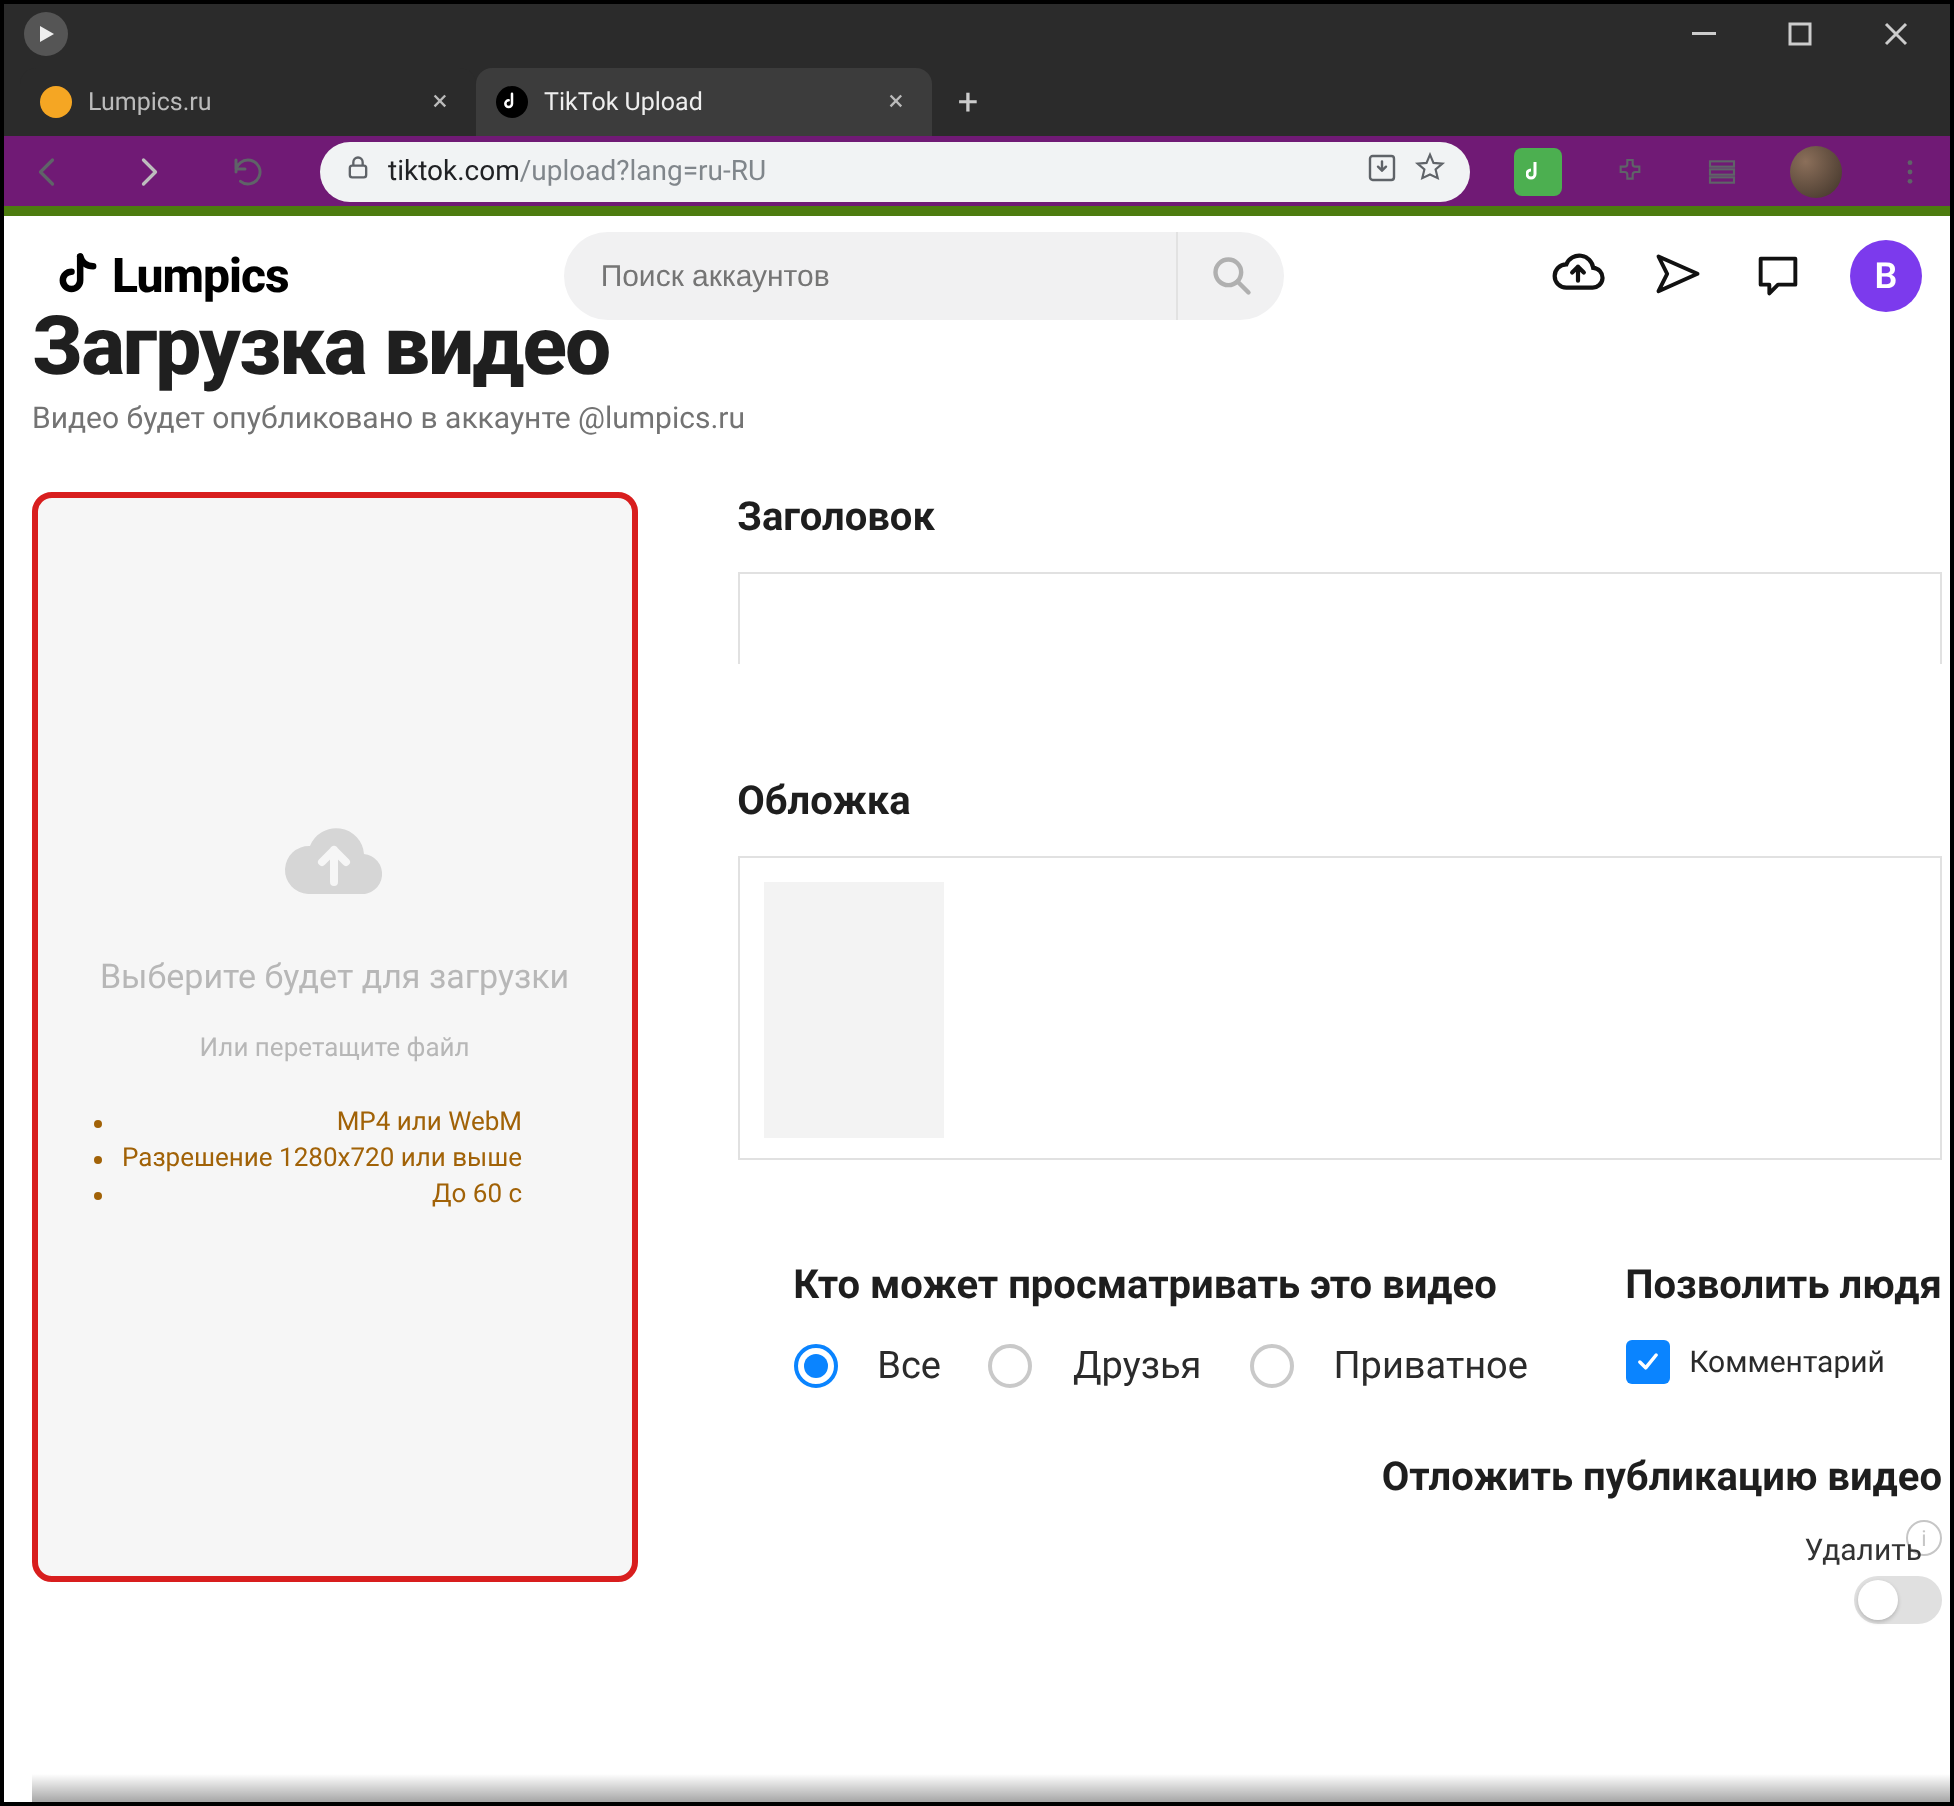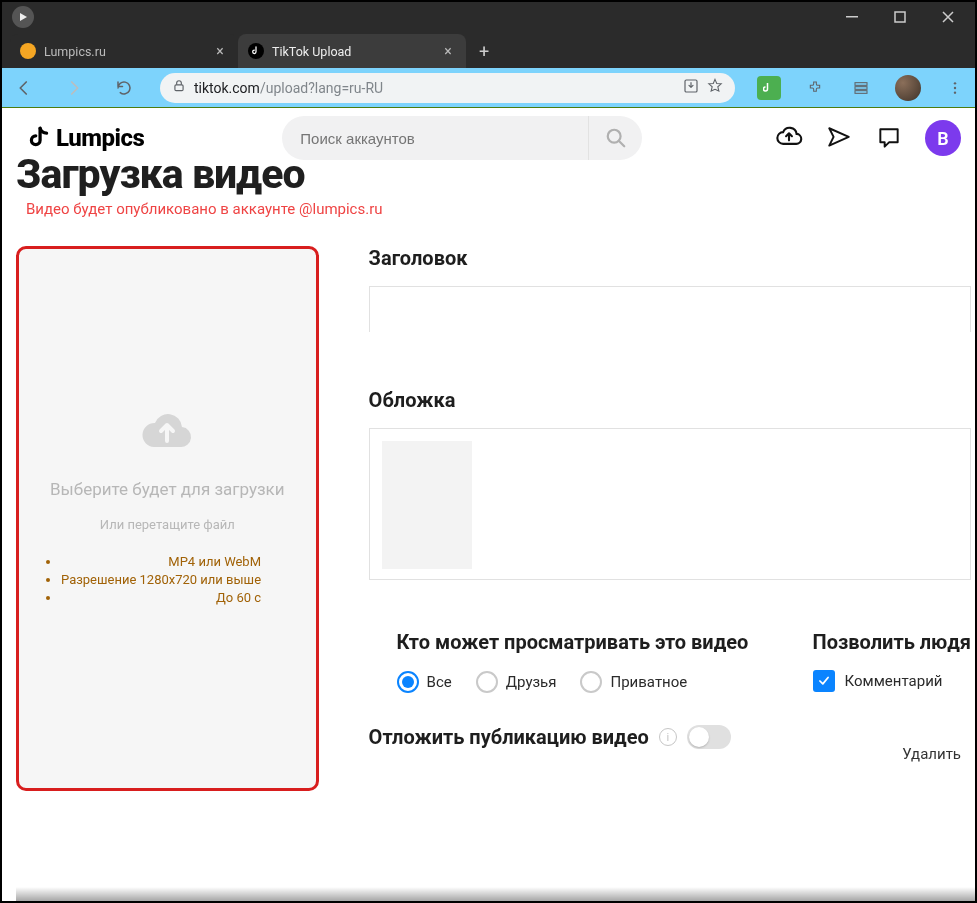--- a/index.html
+++ b/index.html
@@ -14,21 +14,21 @@
 .tabstrip { height: 36px; background: #2b2b2b; display: flex; align-items: flex-end; padding-left: 8px; gap: 0; }
 .tab { height: 34px; width: 228px; display: flex; align-items: center; padding: 0 10px; gap: 8px; font-size: 12.5px; color: #ddd; border-top-left-radius: 8px; border-top-right-radius: 8px; position: relative; }
 .tab.inactive { background: #2b2b2b; color: #bbb; }
 .tab.active { background: #3c3c3c; color: #eee; }
 .tab .favicon { width: 16px; height: 16px; border-radius: 50%; flex-shrink: 0; }
 .tab .title { flex: 1; white-space: nowrap; overflow: hidden; text-overflow: ellipsis; }
 .tab .close { width: 16px; height: 16px; display: flex; align-items: center; justify-content: center; color: #bbb; font-size: 14px; cursor: pointer; }
 .newtab { width: 28px; height: 28px; display: flex; align-items: center; justify-content: center; color: #ccc; font-size: 18px; cursor: pointer; margin-left: 4px; margin-bottom: 3px; }
 
 
-.omnibar { height: 40px; background: #7dd3fc; display: flex; align-items: center; padding: 0 8px; gap: 22px; border-bottom: 1px solid #4d7c0f; }
+.omnibar { height: 40px; background: #701a75; display: flex; align-items: center; padding: 0 8px; gap: 22px; border-bottom: 5px solid #4d7c0f; }
 .navbtn { width: 28px; height: 28px; display: flex; align-items: center; justify-content: center; color: #5f6368; cursor: pointer; border-radius: 50%; }
 .navbtn.dis { color: #bdbdbd; cursor: default; }
 .omnibox { flex: 1; height: 30px; background: #f1f3f4; border-radius: 15px; display: flex; align-items: center; padding: 0 12px; gap: 8px; font-size: 14px; color: #3c4043; }
 .omnibox .lock { color: #5f6368; }
 .omnibox .url { flex: 1; white-space: nowrap; overflow: hidden; }
 .omnibox .url .host { color: #202124; }
 .omnibox .url .path { color: #80868b; }
 .exticon { width: 24px; height: 24px; display: flex; align-items: center; justify-content: center; border-radius: 4px; cursor: pointer; color: #5f6368; }
 .exticon.green { background: #4caf50; color: #fff; font-size: 11px; }
 .avatar-browser { width: 26px; height: 26px; border-radius: 50%; background: radial-gradient(circle at 30% 30%, #8b6f5a, #3e3228); cursor: pointer; }
@@ -44,21 +44,21 @@
 .search-wrap input { flex: 1; border: none; background: transparent; font-size: 15px; color: #9a9a9a; outline: none; }
 .search-wrap .sbtn { width: 54px; height: 44px; border-left: 1px solid #e2e2e2; display: flex; align-items: center; justify-content: center; color: #aeaeae; cursor: pointer; }
 .tthdr-spacer { flex: 1; }
 .tt-icons { display: flex; align-items: center; gap: 22px; }
 .tt-icon { width: 28px; height: 28px; display: flex; align-items: center; justify-content: center; color: #111; cursor: pointer; }
 .tt-avatar { width: 36px; height: 36px; border-radius: 50%; background: #7c3aed; color: #fff; display: flex; align-items: center; justify-content: center; font-size: 18px; font-weight: 600; cursor: pointer; }
 
 
 .content { padding: 0 0 0 14px; position: relative; }
 .big-title { font-size: 41px; font-weight: 800; color: #1f1f1f; margin-top: -18px; letter-spacing: -1px; }
-.sub { font-size: 15px; color: #ef4444; margin-top: 2px; margin-left: 10px; }
+.sub { font-size: 15px; color: #737373; margin-top: 2px; }
 
 .cols { display: flex; gap: 50px; margin-top: 28px; align-items: flex-start; }
 
 
 .upload-card { width: 308px; height: 545px; background: #f6f6f6; border: 3px solid #d81e1e; border-radius: 10px; display: flex; flex-direction: column; align-items: center; padding-top: 160px; cursor: pointer; }
 .cloud { width: 56px; height: 44px; color: #cfcfcf; margin-bottom: 26px; }
 .up-main { font-size: 17px; color: #b7b7b7; text-align: center; padding: 0 12px; }
 .up-sub { font-size: 13px; color: #b7b7b7; margin-top: 18px; }
 .up-list { list-style: disc; color: #a16207; font-size: 13px; margin-top: 22px; padding-left: 42px; text-align: right; align-self: flex-start; }
 .up-list li { margin-bottom: 3px; }
@@ -67,28 +67,28 @@
 .form { flex: 1; padding-right: 4px; }
 .label { font-size: 20px; font-weight: 700; color: #1e1e1e; margin-bottom: 16px; }
 .title-input { width: 100%; height: 46px; border: 1px solid #e1e1e1; border-bottom: none; border-radius: 0; padding: 0 14px; font-size: 15px; outline: none; }
 .cover-row { margin-top: 56px; }
 .cover-box { width: 100%; height: 152px; border: 1px solid #e1e1e1; padding: 12px; }
 .cover-thumb { width: 90px; height: 128px; background: #f3f3f3; }
 .viewrow { margin-top: 50px; display: flex; gap: 36px; align-items: flex-start; margin-left: 28px; }
 .viewcol { flex: 0 0 380px; }
 .viewcol .label { margin-bottom: 16px; line-height: 1.25; }
 .radios { display: flex; gap: 24px; align-items: center; }
-.radio { display: flex; align-items: center; gap: 8px; font-size: 15px; color: #2b2b2b; cursor: pointer; }
+.radio { display: flex; align-items: center; gap: 20px; font-size: 19px; color: #2b2b2b; cursor: pointer; }
 .rcirc { width: 22px; height: 22px; border-radius: 50%; border: 2px solid #c9c9c9; display: flex; align-items: center; justify-content: center; }
 .rcirc.sel { border-color: #0a84ff; }
 .rcirc.sel::after { content: ""; width: 12px; height: 12px; border-radius: 50%; background: #0a84ff; }
 .allowcol .label { margin-bottom: 16px; white-space: nowrap; }
 .check { display: flex; align-items: center; gap: 10px; font-size: 15px; color: #2b2b2b; cursor: pointer; }
 .cbox { width: 22px; height: 22px; border-radius: 3px; background: #0a84ff; color: #fff; display: flex; align-items: center; justify-content: center; }
-.schedule-row { display: flex; align-items: center; gap: 10px; margin-top: 32px; }
+.schedule-row { display: flex; align-items: flex-end; gap: 10px; margin-top: 32px; flex-direction: column; }
 .schedule-row .label { margin-bottom: 0; }
 .info-ic { width: 18px; height: 18px; border-radius: 50%; border: 1.5px solid #c6c6c6; color: #c6c6c6; font-size: 11px; display: flex; align-items: center; justify-content: center; }
 .toggle { width: 44px; height: 24px; border-radius: 12px; background: #e0e0e0; position: relative; cursor: pointer; }
 .toggle::after { content: ""; position: absolute; left: 2px; top: 2px; width: 20px; height: 20px; border-radius: 50%; background: #fff; box-shadow: 0 1px 2px rgba(0,0,0,.2); }
 .delete-link { position: absolute; right: 14px; bottom: 28px; font-size: 15px; color: #333; cursor: pointer; }
 
 .page-shadow { position: absolute; left: 14px; right: 0; bottom: 0; height: 14px; background: linear-gradient(rgba(0,0,0,0), rgba(0,0,0,0.35)); pointer-events: none; }
 </style>
 </head>
 <body>

